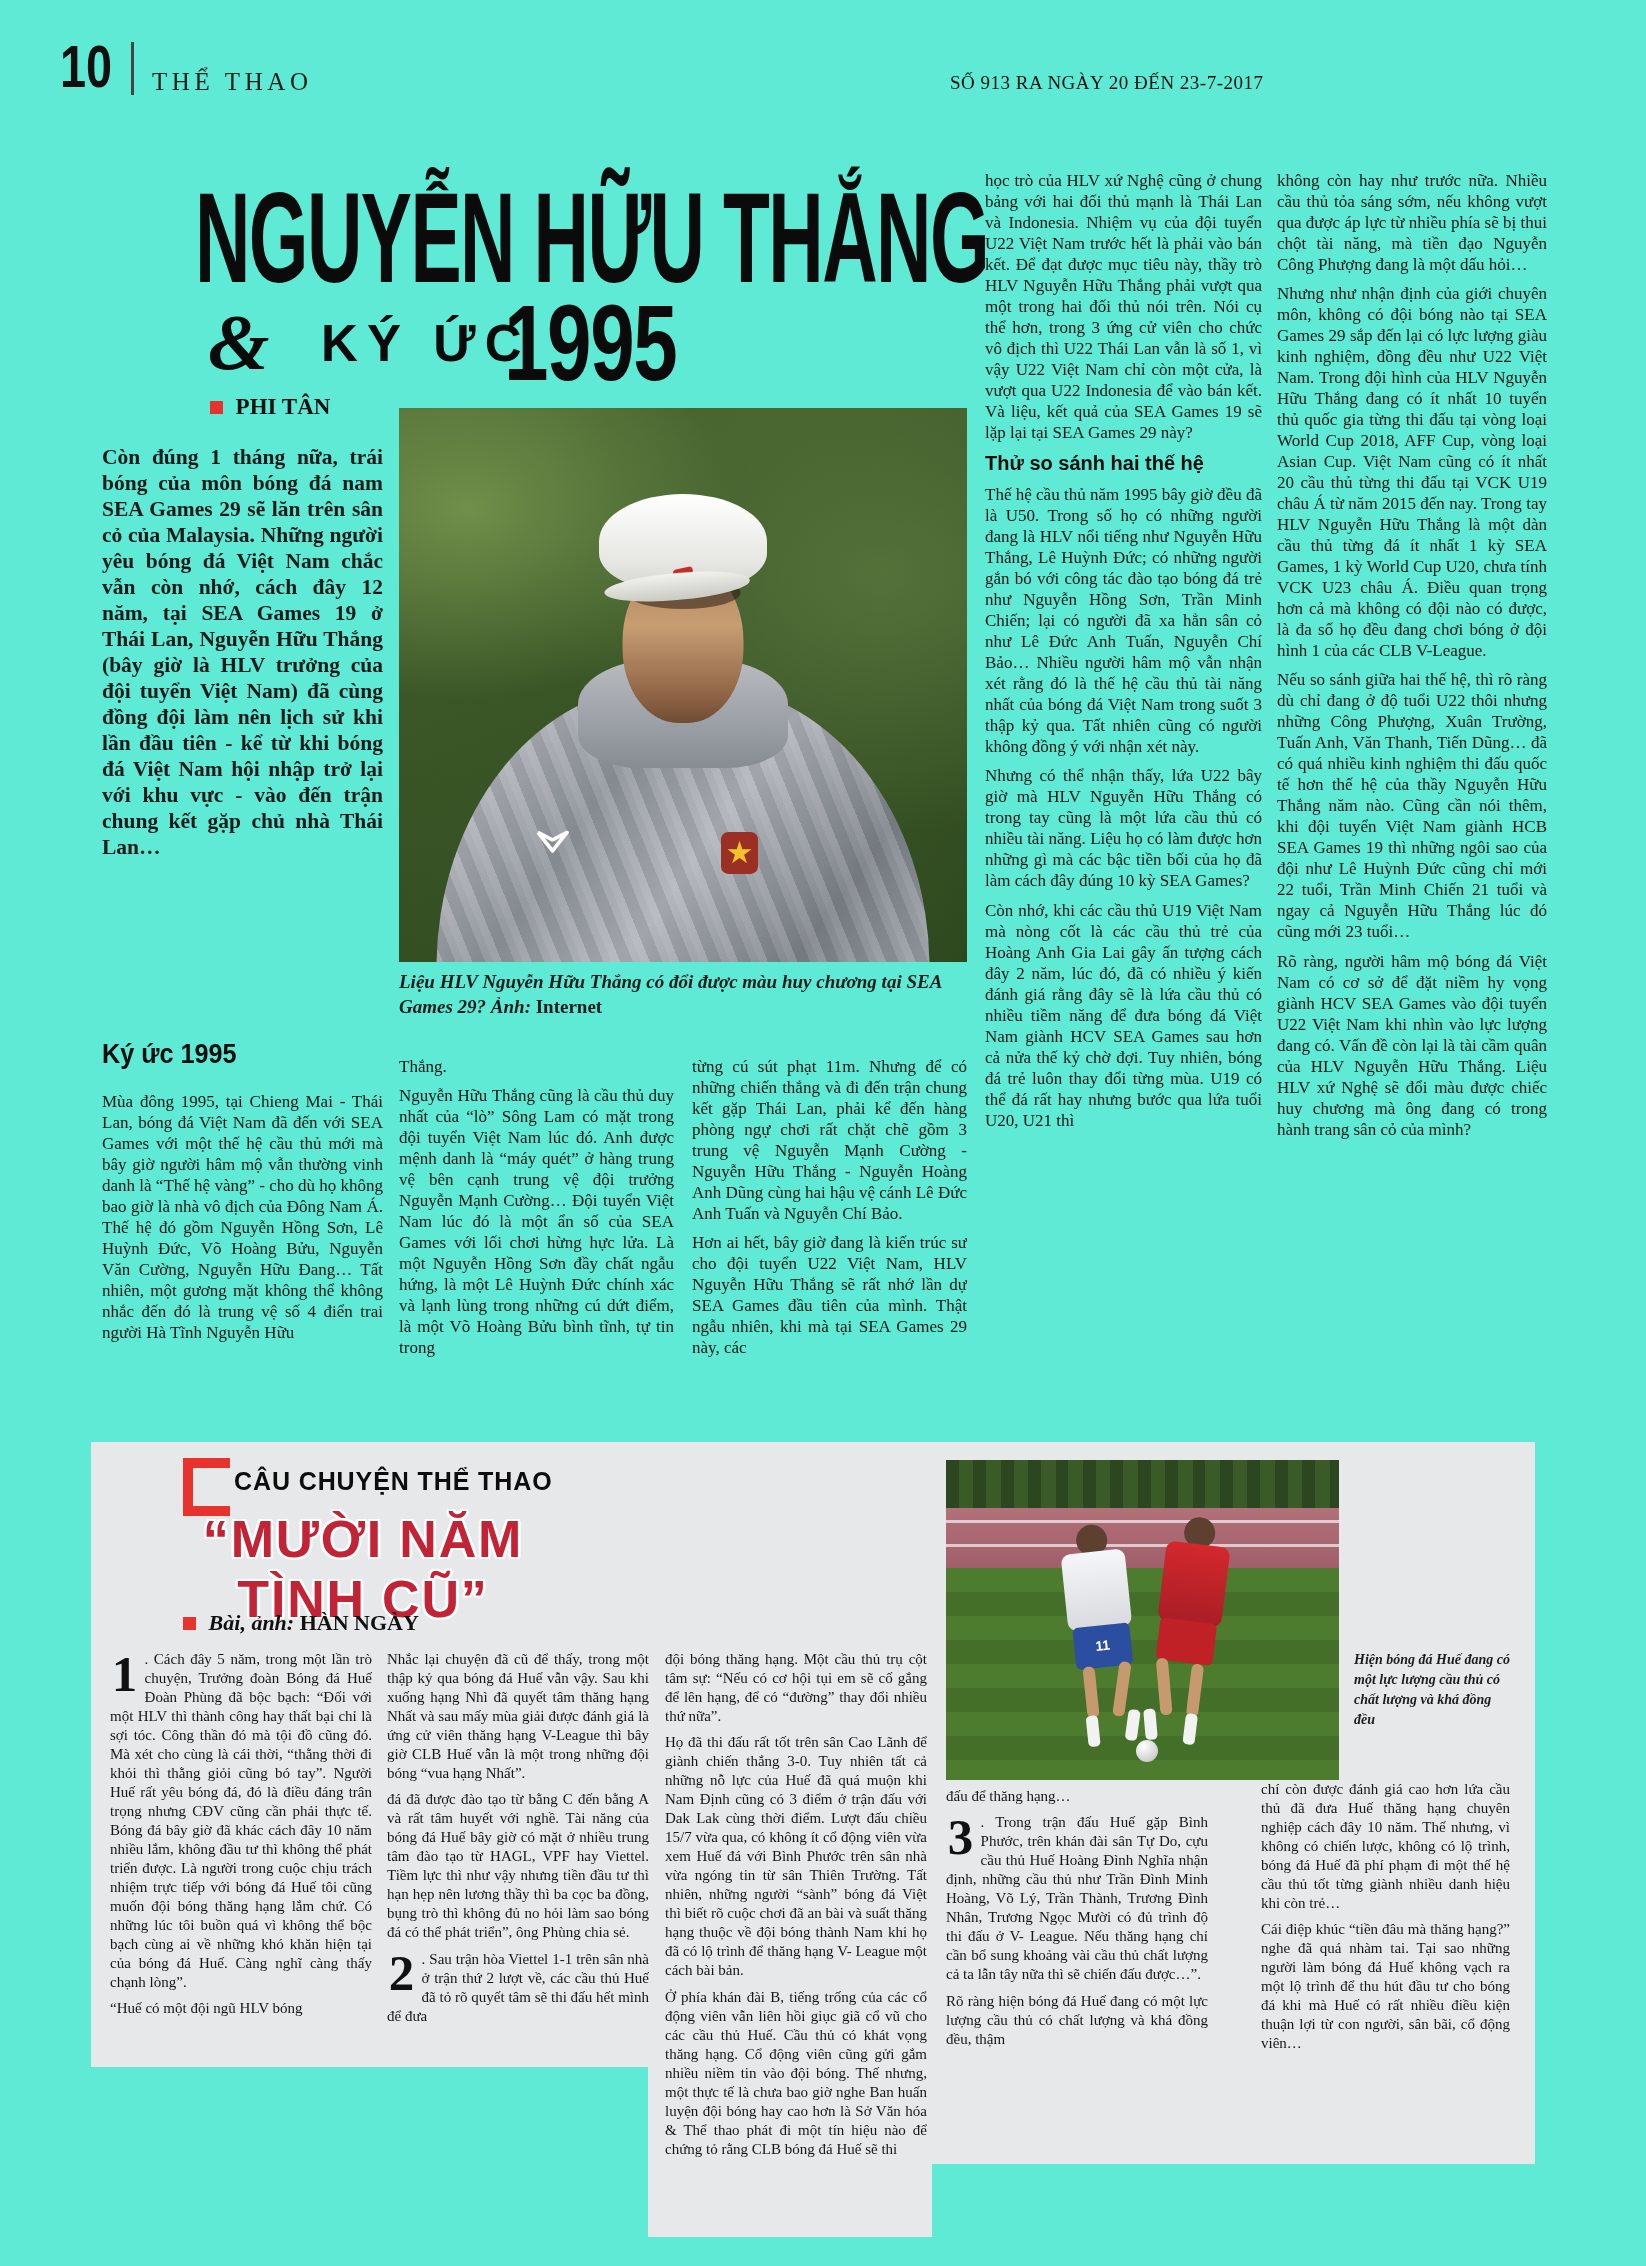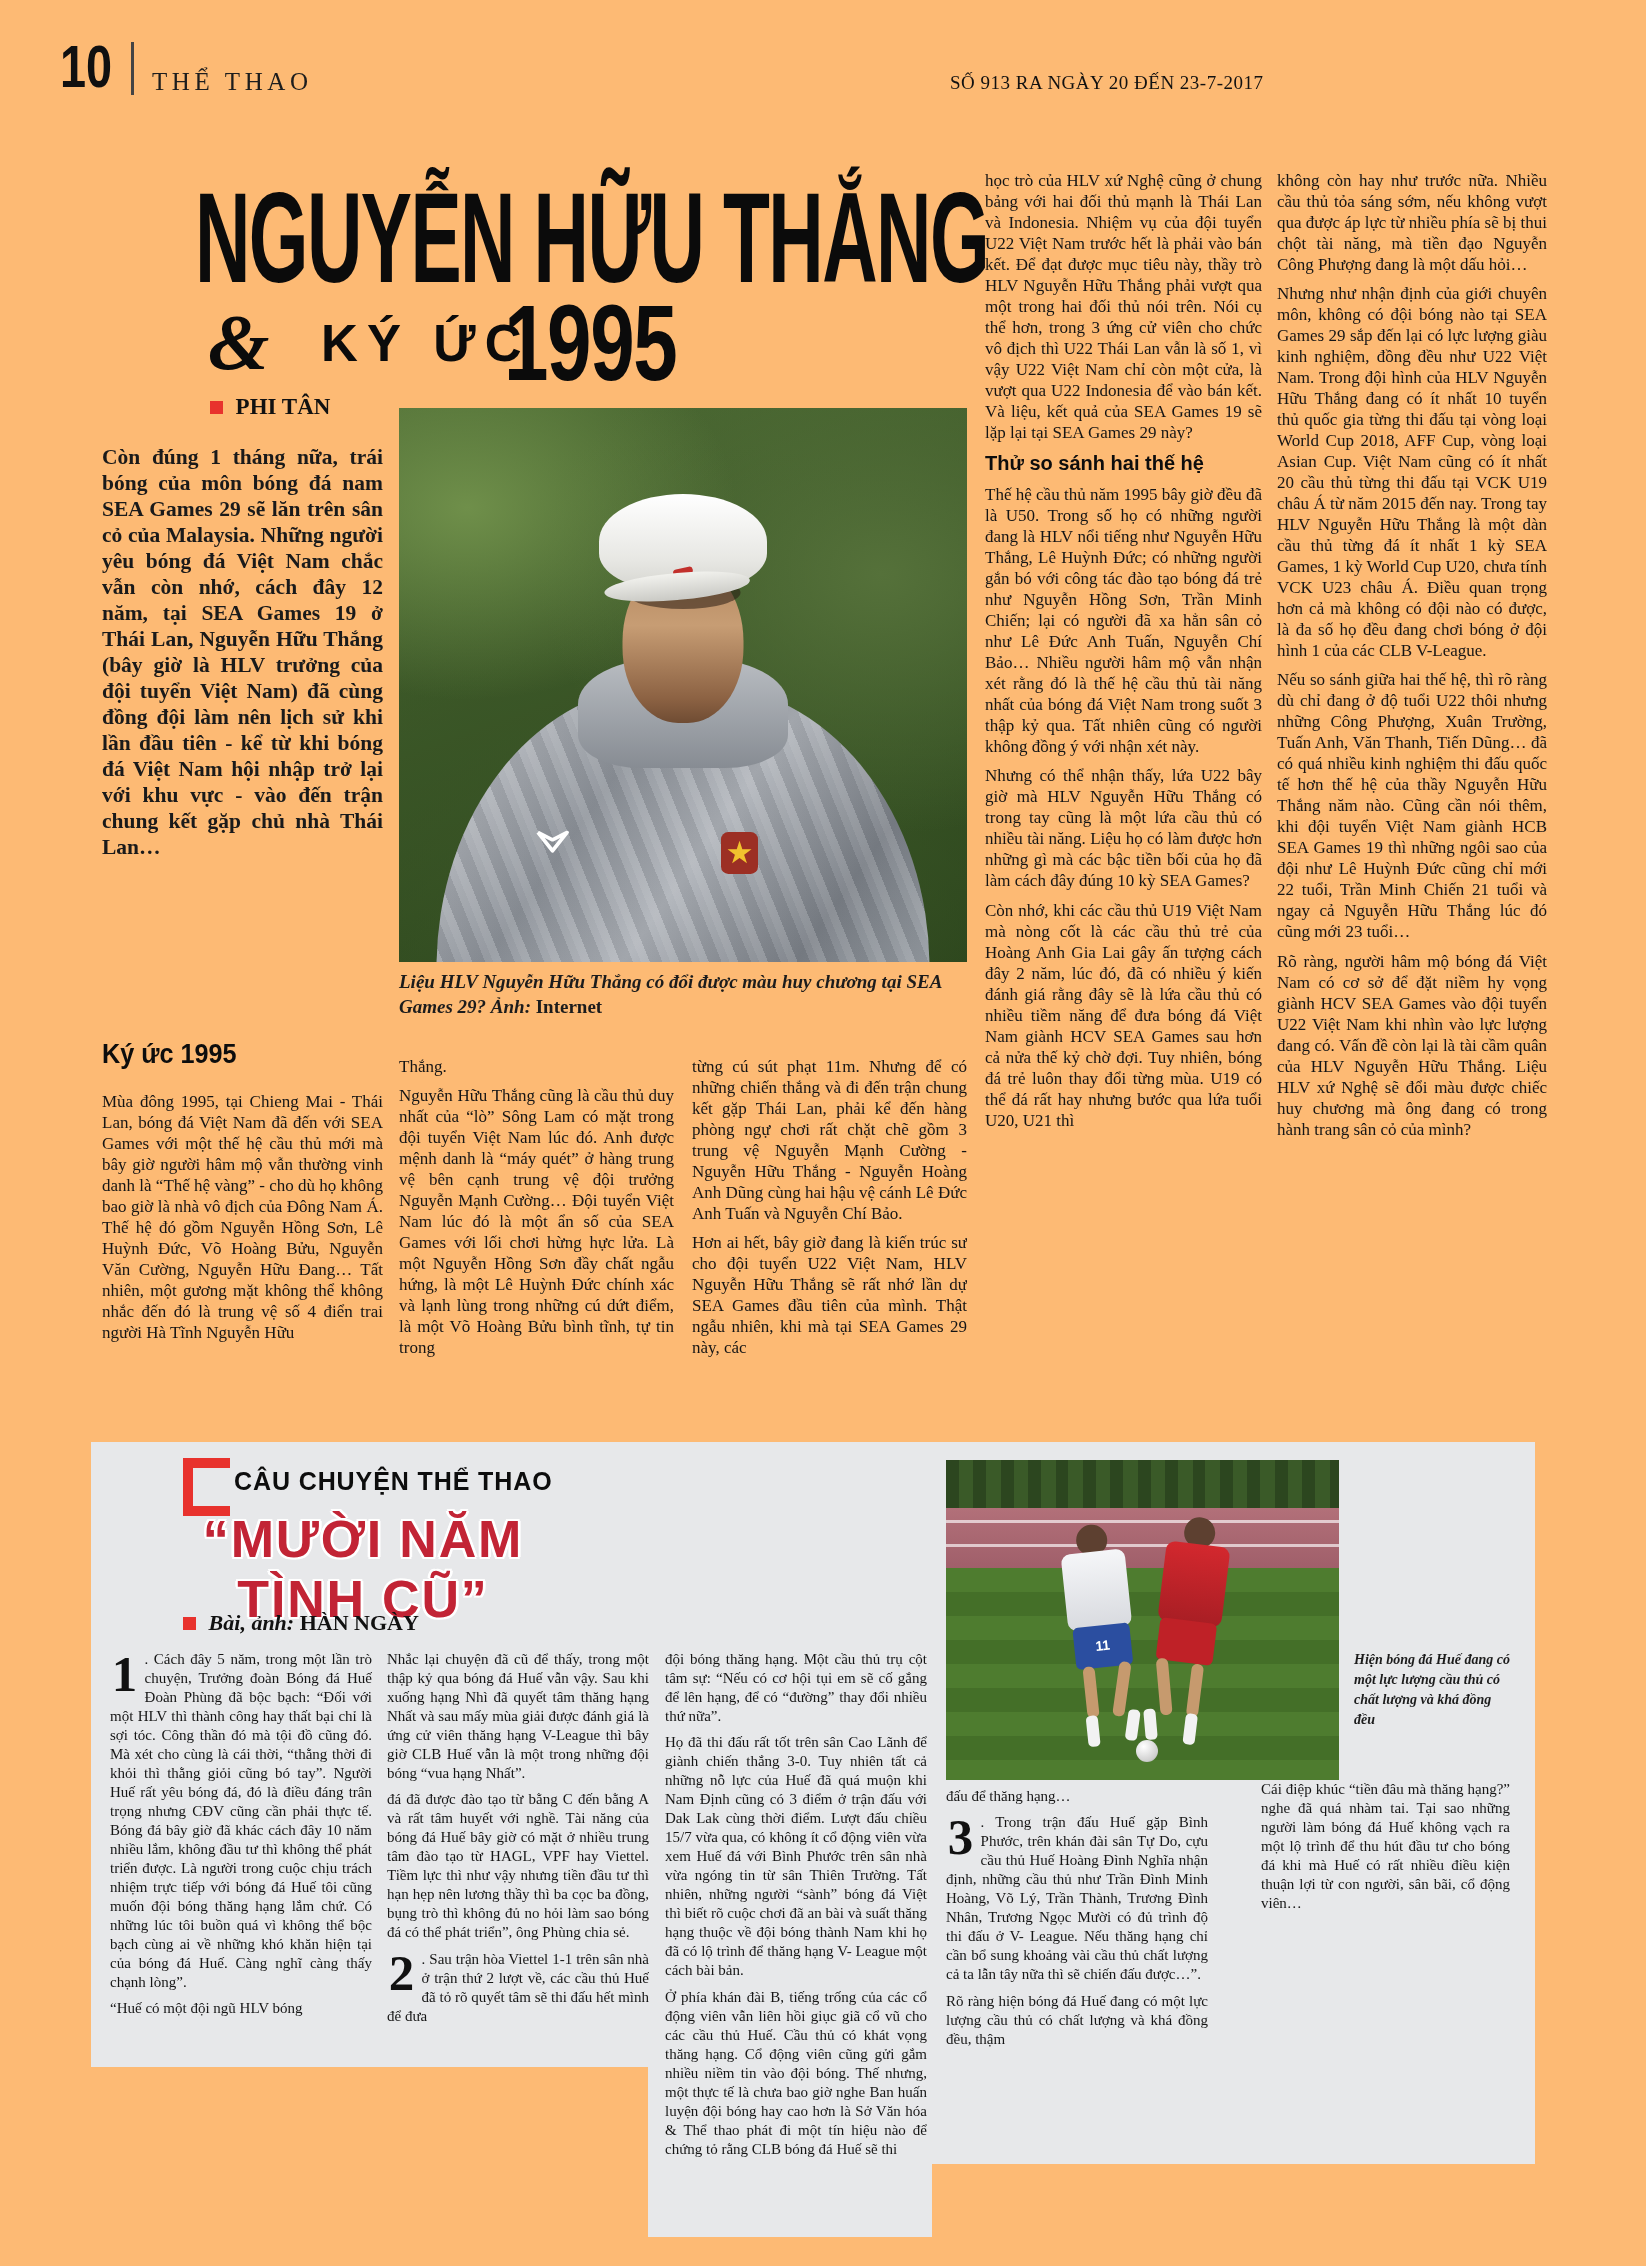--- a/index.html
+++ b/index.html
@@ -1,16 +1,16 @@
 <!DOCTYPE html>
 <html style="font-size:14.6px"><head>
 <meta charset="utf-8">
 <style>
   html,body{margin:0;padding:0;background:#888;}
-  .page{position:relative;width:1647px;height:2267px;background:#fdba74;overflow:hidden;
+  .page{position:relative;width:1647px;height:2267px;background:#5eead4;overflow:hidden;
         font-family:"Liberation Serif",serif;color:#161616;}
   
   .pagenum{position:absolute;left:60px;top:37px;font:800 60px/1 "Liberation Sans",sans-serif;
            transform:scaleX(.78);transform-origin:0 0;color:#101010;}
   .hdr-bar{position:absolute;left:131px;top:42px;width:2.7px;height:53px;background:#444;}
   .hdr-section{position:absolute;left:152px;top:69px;font:400 25px/1 "Liberation Serif",serif;
                letter-spacing:4.6px;color:#1d1d1d;}
   .hdr-issue{position:absolute;left:950px;top:73px;width:640px;text-align:left;
              font:400 19px/1 "Liberation Serif",serif;letter-spacing:0.5px;color:#111;}
   
@@ -204,20 +204,21 @@
     <p>đội bóng thăng hạng. Một cầu thủ trụ cột tâm sự: “Nếu có cơ hội tụi em sẽ cố gắng để lên hạng, để có “đường” thay đổi nhiều thứ nữa”.</p>
     <p>Họ đã thi đấu rất tốt trên sân Cao Lãnh để giành chiến thắng 3-0. Tuy nhiên tất cả những nỗ lực của Huế đã quá muộn khi Nam Định cũng có 3 điểm ở trận đấu với Dak Lak cùng thời điểm. Lượt đấu chiều 15/7 vừa qua, có không ít cổ động viên vừa xem Huế đá với Bình Phước trên sân nhà vừa ngóng tin từ sân Thiên Trường. Tất nhiên, những người “sành” bóng đá Việt thì biết rõ cuộc chơi đã an bài và suất thăng hạng thuộc về đội bóng thành Nam khi họ đã có lộ trình để thăng hạng V- League một cách bài bản.</p>
     <p>Ở phía khán đài B, tiếng trống của các cổ động viên vẫn liên hồi giục giã cổ vũ cho các cầu thủ Huế. Cầu thủ có khát vọng thăng hạng. Cổ động viên cũng gửi gắm nhiều niềm tin vào đội bóng. Thế nhưng, một thực tế là chưa bao giờ nghe Ban huấn luyện đội bóng hay cao hơn là Sở Văn hóa &amp; Thể thao phát đi một tín hiệu nào để chứng tỏ rằng CLB bóng đá Huế sẽ thi</p>
   </div>
   <div class="bcol b4">
     <p>đấu để thăng hạng…</p>
     <p><span class="dc">3</span><span>. Trong trận đấu Huế gặp Bình Phước, trên khán đài sân Tự Do, cựu cầu thủ Huế Hoàng Đình Nghĩa nhận định, những cầu thủ như Trần Đình Minh Hoàng, Võ Lý, Trần Thành, Trương Đình Nhân, Trương Ngọc Mười có đủ trình độ thi đấu ở V- League. Nếu thăng hạng chỉ cần bổ sung khoảng vài cầu thủ chất lượng cả ta lẫn tây nữa thì sẽ chiến đấu được…”.</span></p>
     <p>Rõ ràng hiện bóng đá Huế đang có một lực lượng cầu thủ có chất lượng và khá đồng đều, thậm</p>
   </div>
   <div class="bcol b5">
+    <p>chí còn được đánh giá cao hơn lứa cầu thủ đã đưa Huế thăng hạng chuyên nghiệp cách đây 10 năm. Thế nhưng, vì không có chiến lược, không có lộ trình, bóng đá Huế đã phí phạm đi một thế hệ cầu thủ tốt từng giành nhiều danh hiệu khi còn trẻ…</p>
     <p>Cái điệp khúc “tiền đâu mà thăng hạng?” nghe đã quá nhàm tai. Tại sao những người làm bóng đá Huế không vạch ra một lộ trình để thu hút đầu tư cho bóng đá khi mà Huế có rất nhiều điều kiện thuận lợi từ con người, sân bãi, cổ động viên…</p>
   </div>
 
   <div class="photo2">
     <div class="p2-hedge"></div>
     <div class="p2-track"></div>
     <div class="p2-lane" style="top:60px"></div>
     <div class="p2-lane" style="top:84px"></div>
     <div class="p2-grass"></div>
 

